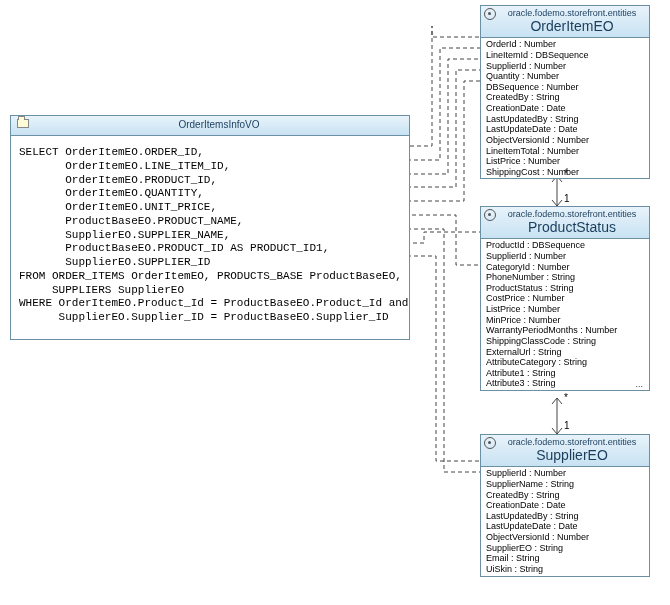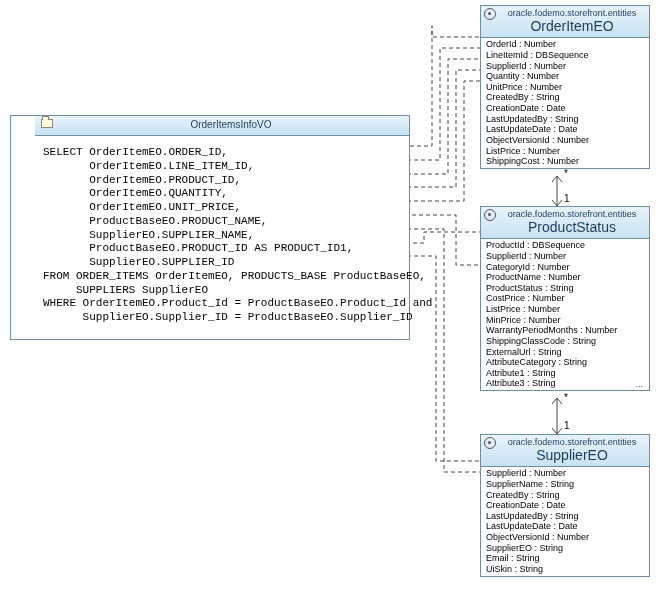--- a/index.html
+++ b/index.html
@@ -149,21 +149,21 @@
 
   <path class="solid" d="M 557 176 L 557 206"></path>
   <path class="arrowhead" d="M 552 182 L 557 176 L 562 182"></path>
   <path class="arrowhead" d="M 552 200 L 557 206 L 562 200"></path>
 
   <path class="solid" d="M 557 398 L 557 434"></path>
   <path class="arrowhead" d="M 552 404 L 557 398 L 562 404"></path>
   <path class="arrowhead" d="M 552 428 L 557 434 L 562 428"></path>
 </svg>
 
-<div class="panel" style="left:10px; top:115px; width:400px; height:225px;padding-left:24px;">
+<div class="panel" style="left:10px; top:115px; width:400px; height:225px;">
   <div class="panel-header one-line">
     <span class="header-icon-tab"></span>
     <span>OrderItemsInfoVO</span>
   </div>
   <div class="sql-body">SELECT OrderItemEO.ORDER_ID,
        OrderItemEO.LINE_ITEM_ID,
        OrderItemEO.PRODUCT_ID,
        OrderItemEO.QUANTITY,
        OrderItemEO.UNIT_PRICE,
        ProductBaseEO.PRODUCT_NAME,
@@ -182,44 +182,45 @@
         <span class="gear"></span>
       </span>
     <div class="header-pkg">oracle.fodemo.storefront.entities</div>
     <div class="header-cls">OrderItemEO</div>
   </div>
   <div class="panel-body" id="orderitem-attrs">
       <div class="attr-row">OrderId : Number</div>
       <div class="attr-row">LineItemId : DBSequence</div>
       <div class="attr-row">SupplierId : Number</div>
       <div class="attr-row">Quantity : Number</div>
-      <div class="attr-row">UnitPrice : Number</div>
+      <div class="attr-row">DBSequence : Number</div>
       <div class="attr-row">CreatedBy : String</div>
       <div class="attr-row">CreationDate : Date</div>
       <div class="attr-row">LastUpdatedBy : String</div>
       <div class="attr-row">LastUpdateDate : Date</div>
       <div class="attr-row">ObjectVersionId : Number</div>
+      <div class="attr-row">LineItemTotal : Number</div>
       <div class="attr-row">ListPrice : Number</div>
       <div class="attr-row">ShippingCost : Number</div>
     </div>
 </div>
 
 <div class="panel" style="left:480px; top:206px; width:170px;">
   <div class="panel-header two-line">
     <span class="header-icon">
         <span class="gear"></span>
       </span>
     <div class="header-pkg">oracle.fodemo.storefront.entities</div>
     <div class="header-cls">ProductStatus</div>
   </div>
   <div class="panel-body" id="productbase-attrs">
       <div class="attr-row">ProductId : DBSequence</div>
       <div class="attr-row">SupplierId : Number</div>
       <div class="attr-row">CategoryId : Number</div>
-      <div class="attr-row">ProductName : Number</div>
+      <div class="attr-row">PhoneNumber : String</div>
       <div class="attr-row">ProductStatus : String</div>
       <div class="attr-row">CostPrice : Number</div>
       <div class="attr-row">ListPrice : Number</div>
       <div class="attr-row">MinPrice : Number</div>
       <div class="attr-row">WarrantyPeriodMonths : Number</div>
       <div class="attr-row">ShippingClassCode : String</div>
       <div class="attr-row">ExternalUrl : String</div>
       <div class="attr-row">AttributeCategory : String</div>
       <div class="attr-row">Attribute1 : String</div>
       <div class="attr-row">Attribute3 : String</div>

